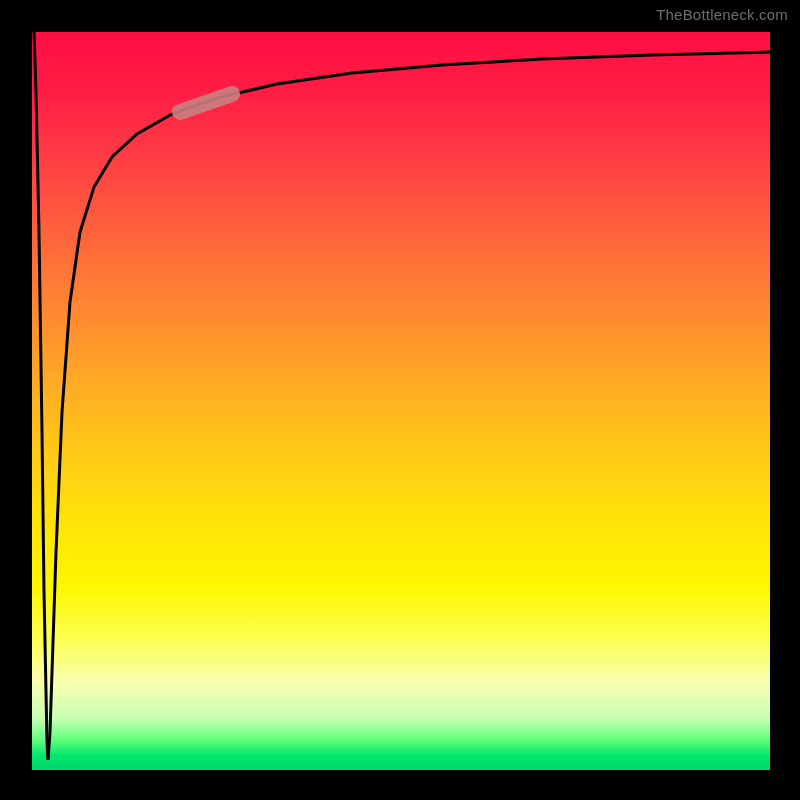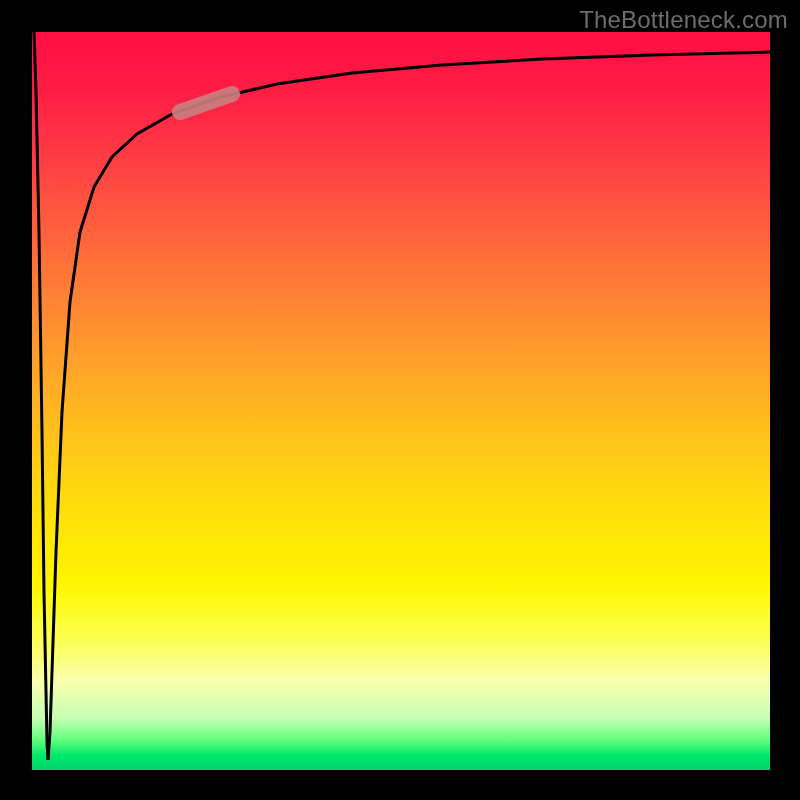--- a/index.html
+++ b/index.html
@@ -47,21 +47,21 @@
     width: 738px;
     height: 738px;
     pointer-events: none;
   }
   .watermark {
     position: absolute;
     top: 6px;
     right: 12px;
     color: #6d6d6d;
     font-family: Arial, Helvetica, sans-serif;
-    font-size: 24px;
+    font-size: 15px;
     letter-spacing: 0.2px;
   }
   .marker {
     stroke: #c98080;
     stroke-width: 16;
     stroke-linecap: round;
     opacity: 0.9;
   }
 </style>
 </head>

